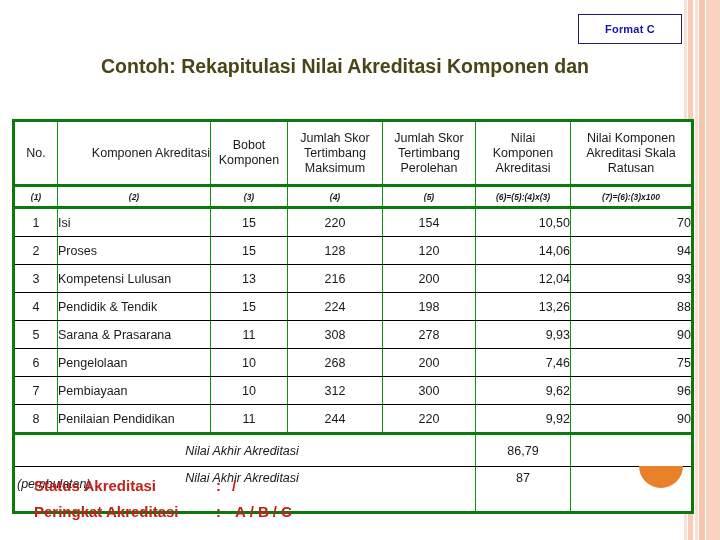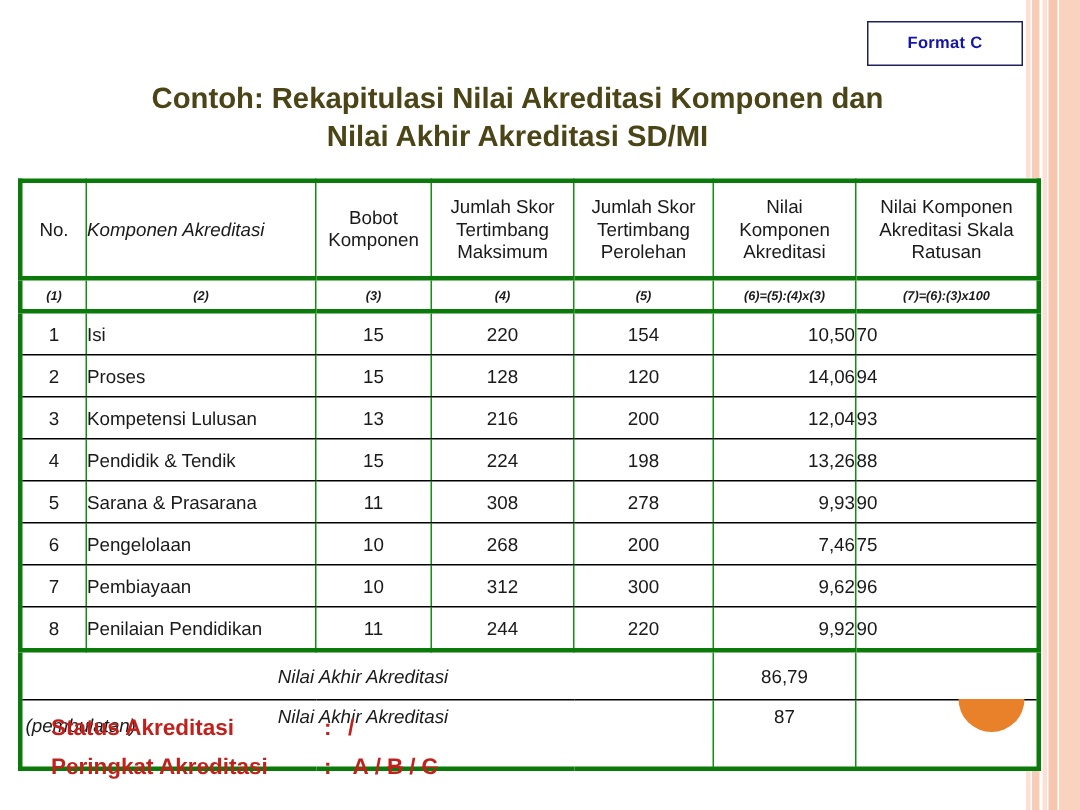--- a/index.html
+++ b/index.html
@@ -115,21 +115,21 @@
     height: 27px;
     font-size: 12.5px;
     color: #1a1a1a;
   }
   td.c-no   { width: 42px;  text-align: center; }
   td.c-komp { width: 152px; text-align: left; padding-left: 7px; }
   td.c-bobot{ width: 76px;  text-align: center; }
   td.c-maks { width: 94px;  text-align: center; }
   td.c-perol{ width: 92px;  text-align: center; }
   td.c-nilai{ width: 94px;  text-align: right; }
-  td.c-skala{ width: 120px; text-align: left; }
+  td.c-skala{ width: 120px; text-align: right; }
 
   .navy { color: #1f2a70; }
   .blk  { color: #111111; }
 
   table.rekap tr.data.first td { border-top: 3px solid #0a7a0a; }
 
   tr.sum td {
     height: 31px;
     font-size: 12.5px;
     color: #1a1a1a;
@@ -198,31 +198,30 @@
   <div class="stripe s4"></div>
   <div class="stripe s5"></div>
 </div>
 
 <div class="format-badge">
   <span>Format C</span>
 </div>
 
 <div class="title">
   <div>Contoh: Rekapitulasi Nilai Akreditasi Komponen dan</div>
-  <div>Nilai Akhir Akreditasi SD/MI</div>
 </div>
 
 <div class="orange-half"></div>
 
 <div class="table-wrap">
   <table class="rekap">
     <tbody>
       <tr class="hdr-main">
         <td class="c-no">No.</td>
-        <td class="c-komp" style="text-align:left;padding-left:0;font-style:italic;">
+        <td class="c-komp" style="text-align:right;padding-left:0;">
           <span>Komponen Akreditasi</span>
         </td>
         <td class="c-bobot">
           <div>Bobot</div>
           <div>Komponen</div>
         </td>
         <td class="c-maks">
           <div>Jumlah Skor</div>
           <div>Tertimbang</div>
           <div>Maksimum</div>

